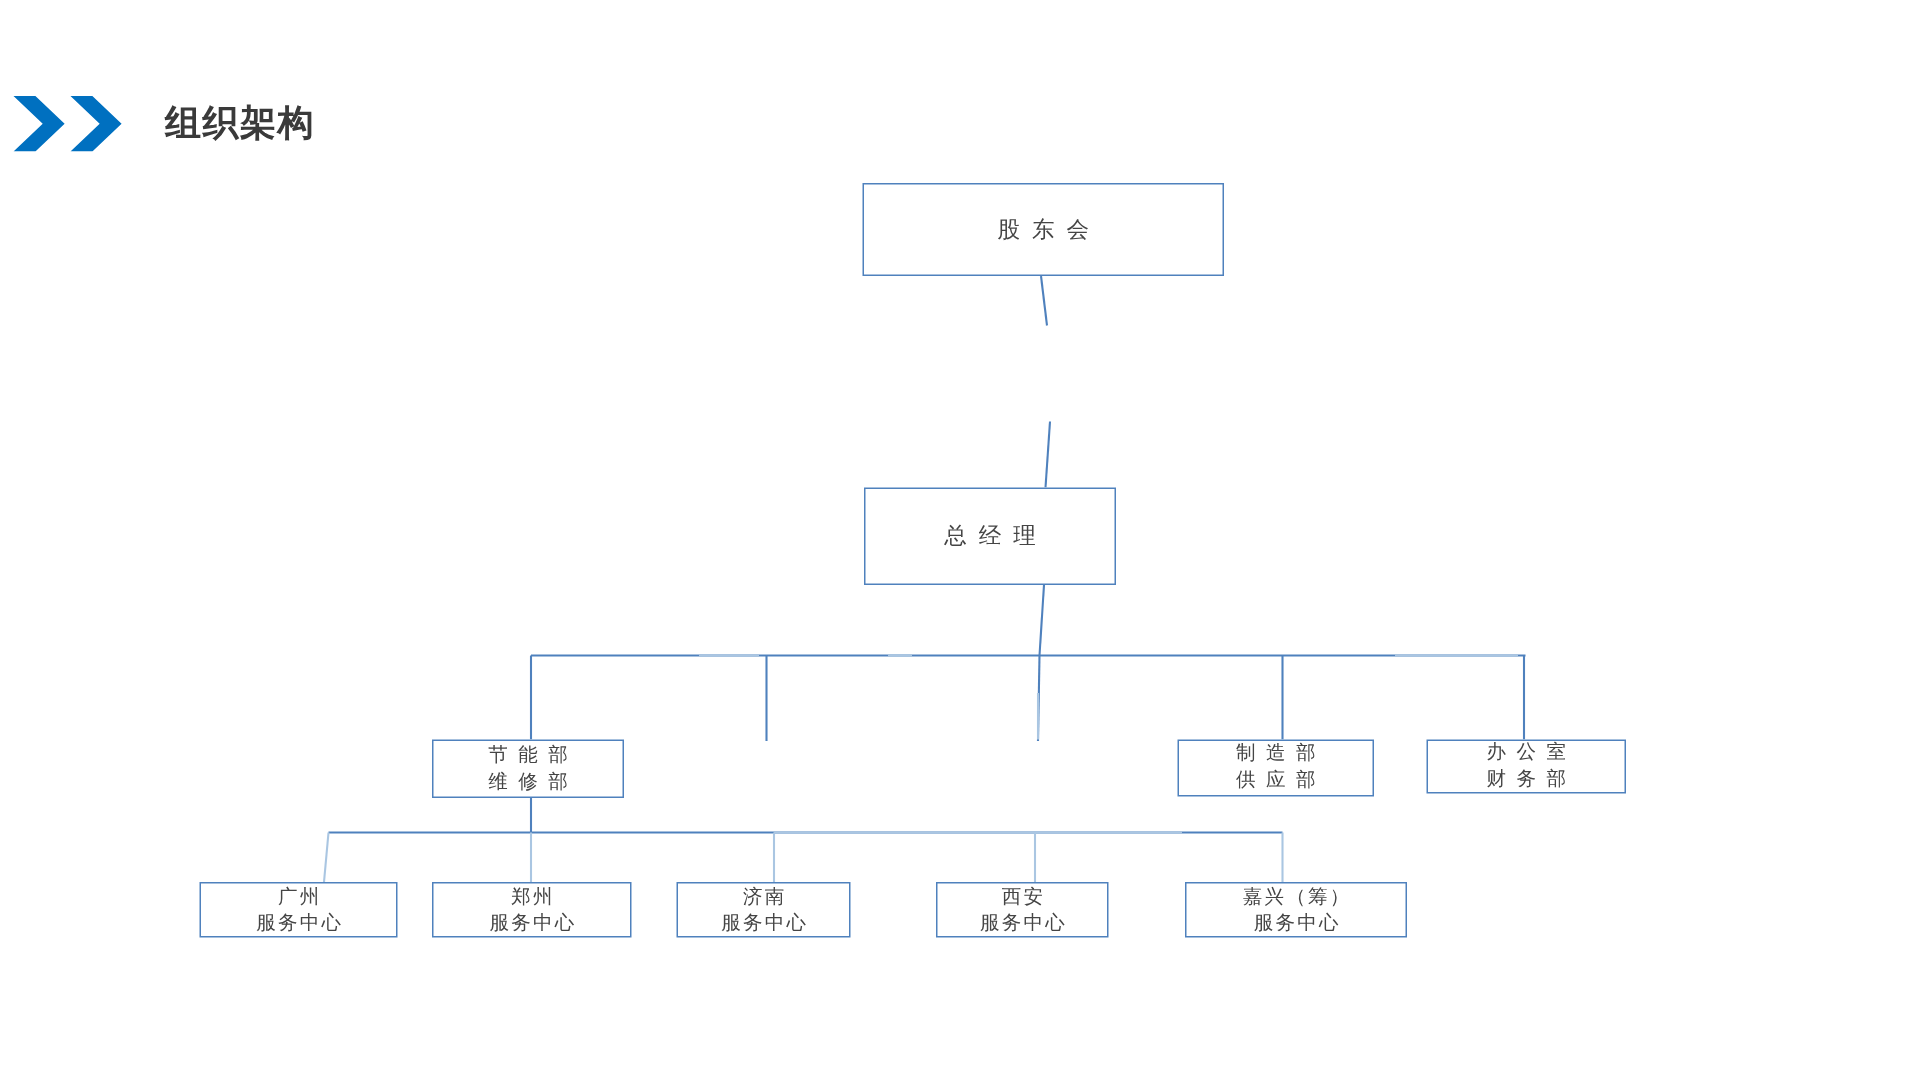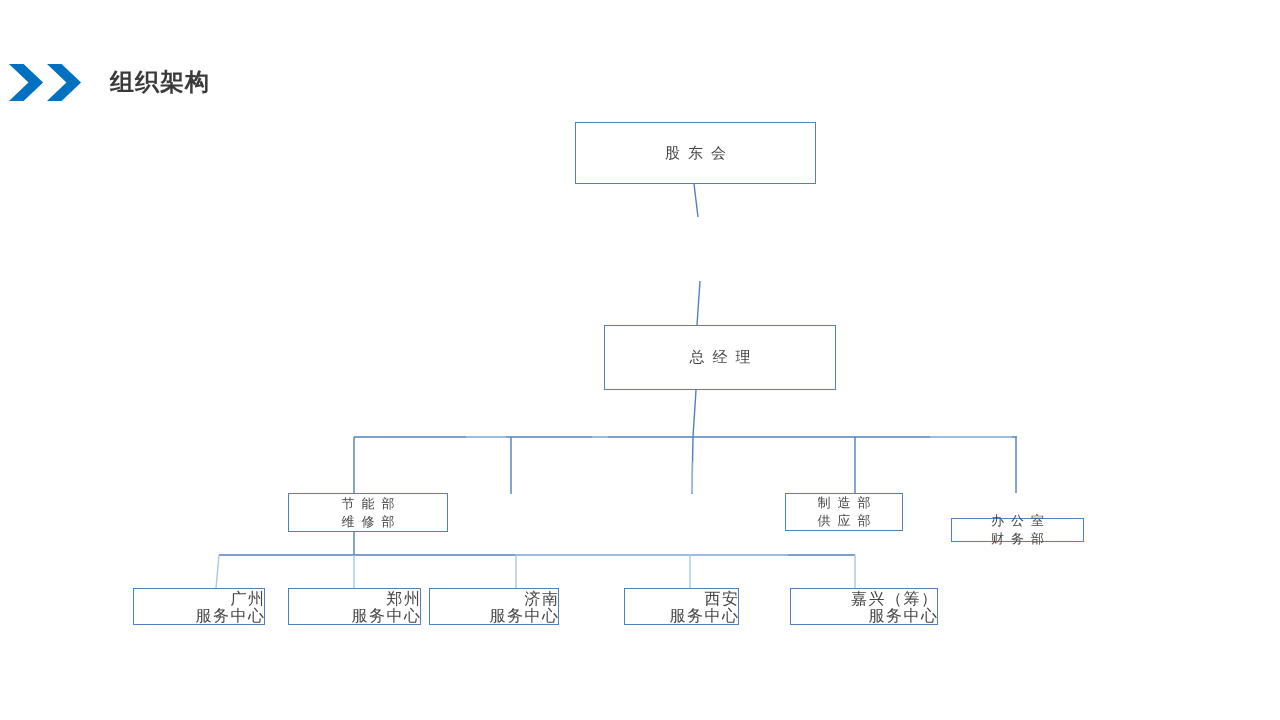--- a/index.html
+++ b/index.html
@@ -36,21 +36,21 @@
     display: flex; flex-direction: column;
     align-items: center; justify-content: center;
     color: var(--text-color);
     text-align: center;
   }
   .node .l { display: block; white-space: nowrap; }
   .t1 { font-size: 15px; }
   .t1 .l { letter-spacing: 8px; margin-right: -8px; }
   .t2 { font-size: 13px; }
   .t2 .l { letter-spacing: 7px; margin-right: -7px; line-height: 18px; }
-  .t3 { font-size: 16px; align-items: flex-end; }
+  .t3 { font-size: 13px; }
   .t3 .l { letter-spacing: 1.5px; margin-right: -1.5px; line-height: 17px; }
 </style>
 </head>
 <body>
 
 <div class="slide">
 
   <div class="header">
     <svg class="chevrons" viewBox="0 0 76 38" aria-hidden="true">
       <polygon points="0,0 15,0 35,19 15,38 0,38 20,19" fill="var(--chevron-color)"></polygon>
@@ -84,46 +84,46 @@
     <line class="light" x1="219" y1="555" x2="216" y2="588"></line>
     <line class="light" x1="354" y1="555" x2="354" y2="588"></line>
     <line class="light" x1="516" y1="555" x2="516" y2="588"></line>
     <line class="light" x1="690" y1="555" x2="690" y2="588"></line>
     <line class="light" x1="855" y1="555" x2="855" y2="588"></line>
   </svg>
 
   <div class="node t1" style="left:575px;top:122px;width:241px;height:62px">
     <span class="l">股东会</span>
   </div>
-  <div class="node t1" style="left:604px;top:325px;width:232px;height:65px">
+  <div class="node t1" style="left:576px;top:325px;width:168px;height:65px">
     <span class="l">总经理</span>
   </div>
 
-  <div class="node t2" style="left:288px;top:493px;width:160px;height:39px">
+  <div class="node t2" style="left:288px;top:493px;width:128px;height:39px">
     <span class="l">节能部</span>
     <span class="l">维修部</span>
   </div>
-  <div class="node t2" style="left:785px;top:493px;width:118px;height:38px">
+  <div class="node t2" style="left:785px;top:493px;width:131px;height:38px">
     <span class="l">制造部</span>
     <span class="l">供应部</span>
   </div>
-  <div class="node t2" style="left:951px;top:518px;width:133px;height:24px">
+  <div class="node t2" style="left:951px;top:493px;width:133px;height:36px">
     <span class="l">办公室</span>
     <span class="l">财务部</span>
   </div>
 
   <div class="node t3" style="left:133px;top:588px;width:132px;height:37px">
     <span class="l">广州</span>
     <span class="l">服务中心</span>
   </div>
   <div class="node t3" style="left:288px;top:588px;width:133px;height:37px">
     <span class="l">郑州</span>
     <span class="l">服务中心</span>
   </div>
-  <div class="node t3" style="left:429px;top:588px;width:130px;height:37px">
+  <div class="node t3" style="left:451px;top:588px;width:116px;height:37px">
     <span class="l">济南</span>
     <span class="l">服务中心</span>
   </div>
   <div class="node t3" style="left:624px;top:588px;width:115px;height:37px">
     <span class="l">西安</span>
     <span class="l">服务中心</span>
   </div>
   <div class="node t3" style="left:790px;top:588px;width:148px;height:37px">
     <span class="l">嘉兴（筹）</span>
     <span class="l">服务中心</span>

